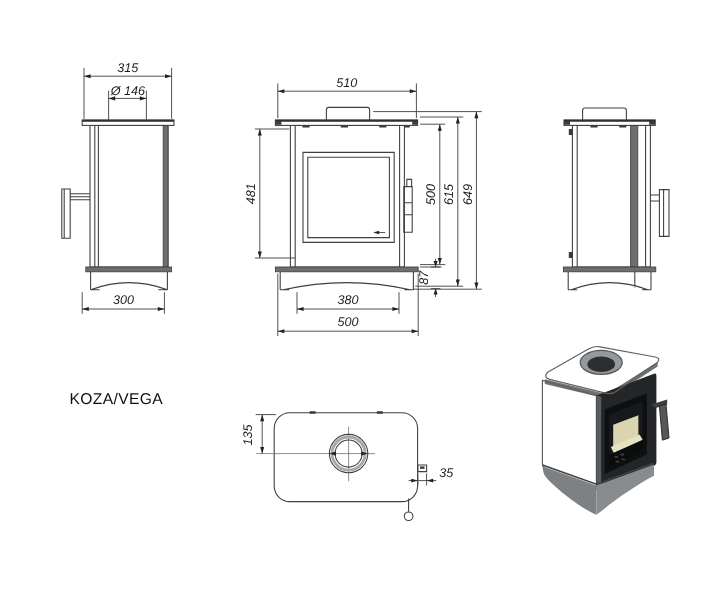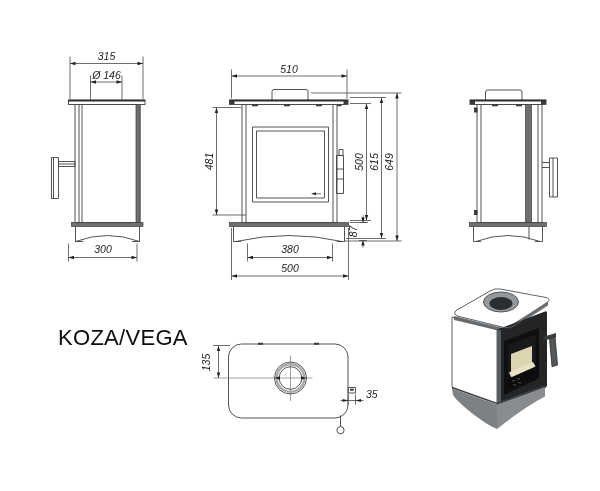--- a/index.html
+++ b/index.html
@@ -11,21 +11,21 @@
   .thick{fill:none;stroke:#2e2e2e;stroke-width:1.7;}
   .darkfill{fill:#6e6e6e;stroke:#3f3f3f;stroke-width:0.7;}
   .tick{fill:#3a3a3a;stroke:none;}
   .dim{fill:none;stroke:#4a4a4a;stroke-width:0.8;}
   .cl{fill:none;stroke:#787878;stroke-width:0.7;}
   .arr{fill:#222222;stroke:none;}
   .dt{font:italic 10.5px "Liberation Sans",sans-serif;fill:#1d1d1d;}
   .ring{fill:none;stroke:#a8a8a8;stroke-width:2.4;}
   .seam{fill:none;stroke:#3f4244;stroke-width:1.4;}
   .pline{fill:none;stroke:#5f6264;stroke-width:1;}
-  #model-title{position:absolute;left:58px;top:325px;font-size:22px;color:#0d0d0d;
+  #model-title{position:absolute;left:58px;top:325px;font-size:13px;color:#0d0d0d;
                letter-spacing:0.3px;}
 </style>
 </head>
 <body>
 
 <div class="canvas">
 
   <div id="model-title">KOZA/VEGA</div>
 
   <svg width="600" height="491" viewBox="0 0 600 491">

